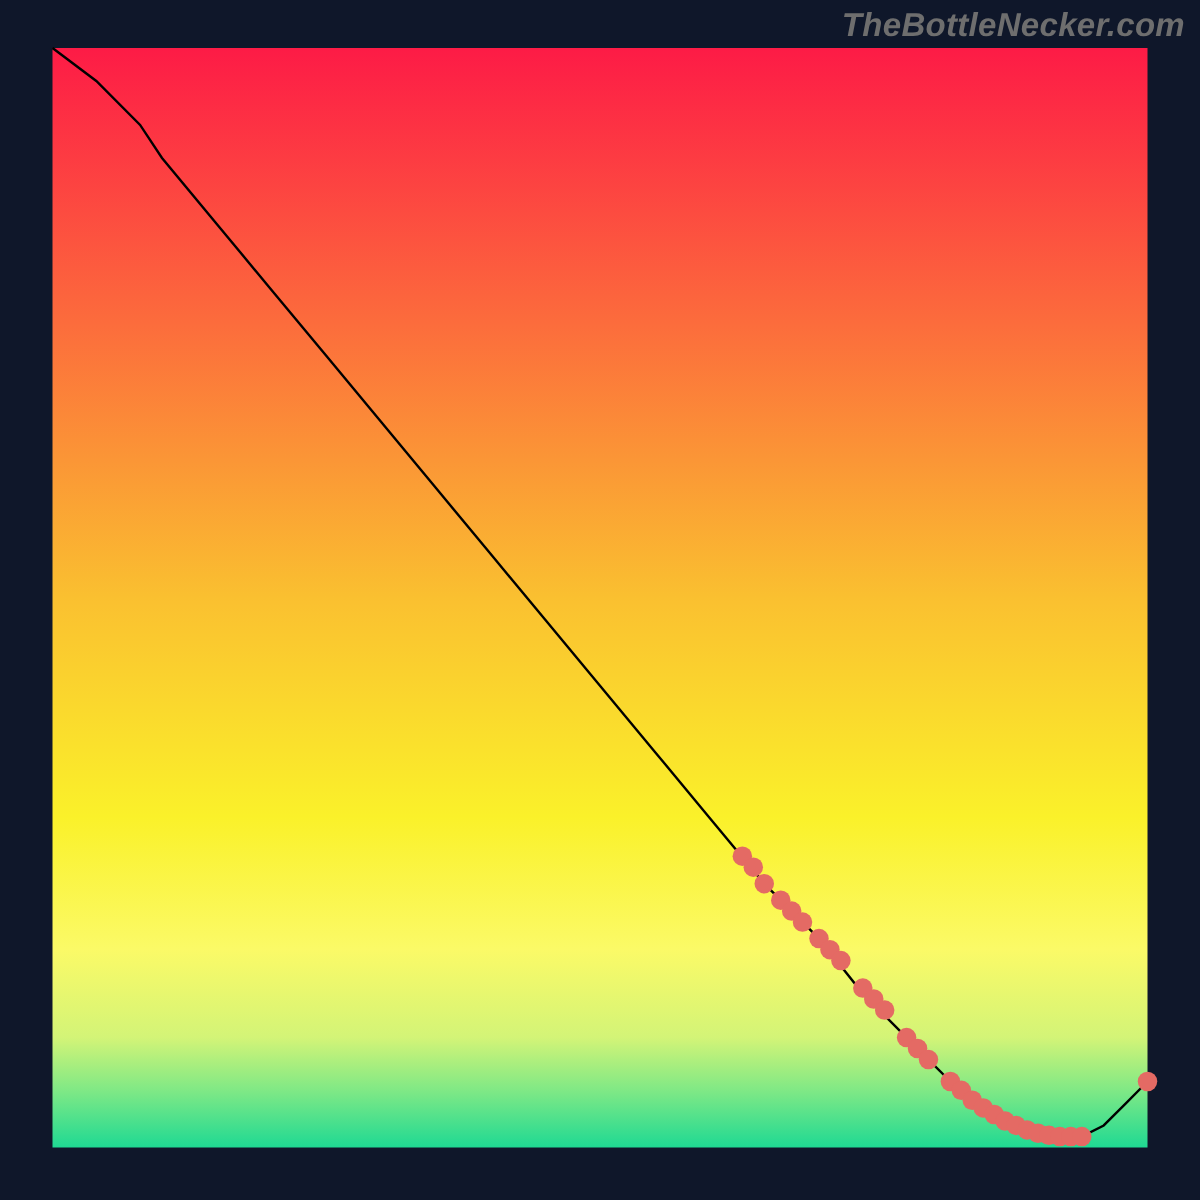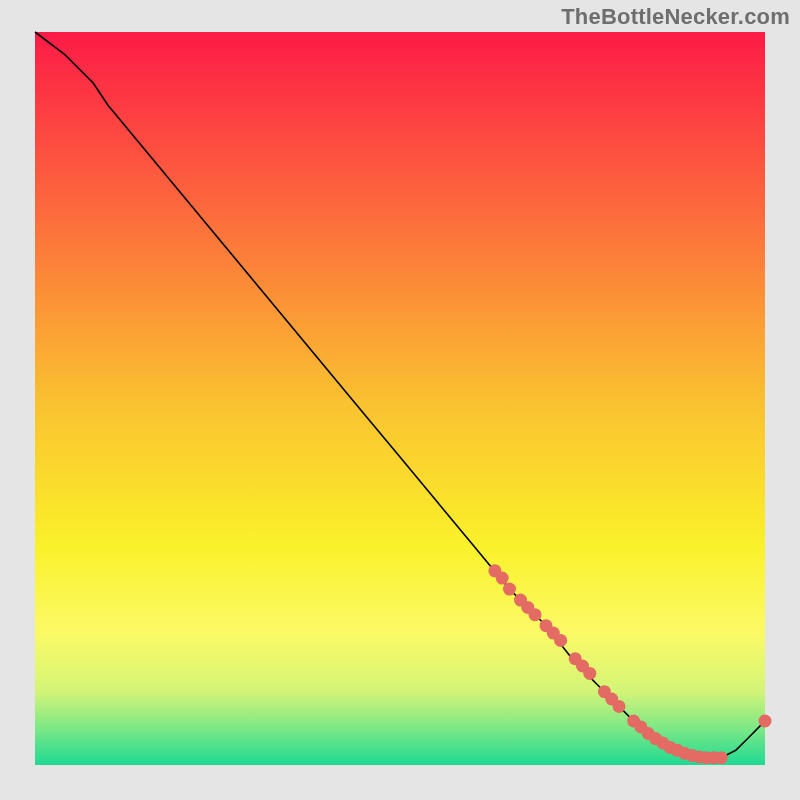--- a/index.html
+++ b/index.html
@@ -8,21 +8,22 @@
     width: 800px;
     height: 800px;
     background: #000;
     overflow: hidden;
     font-family: Arial, Helvetica, sans-serif;
   }
   .frame {
     position: relative;
     width: 800px;
     height: 800px;
-    background: #e5e5e5;
+    background: #0f172a;
+    font-style: italic;
   }
   .watermark {
     position: absolute;
     top: 4px;
     right: 10px;
     color: #6e6e6e;
     font-size: 22px;
     font-weight: 600;
     letter-spacing: 0.2px;
     user-select: none;

